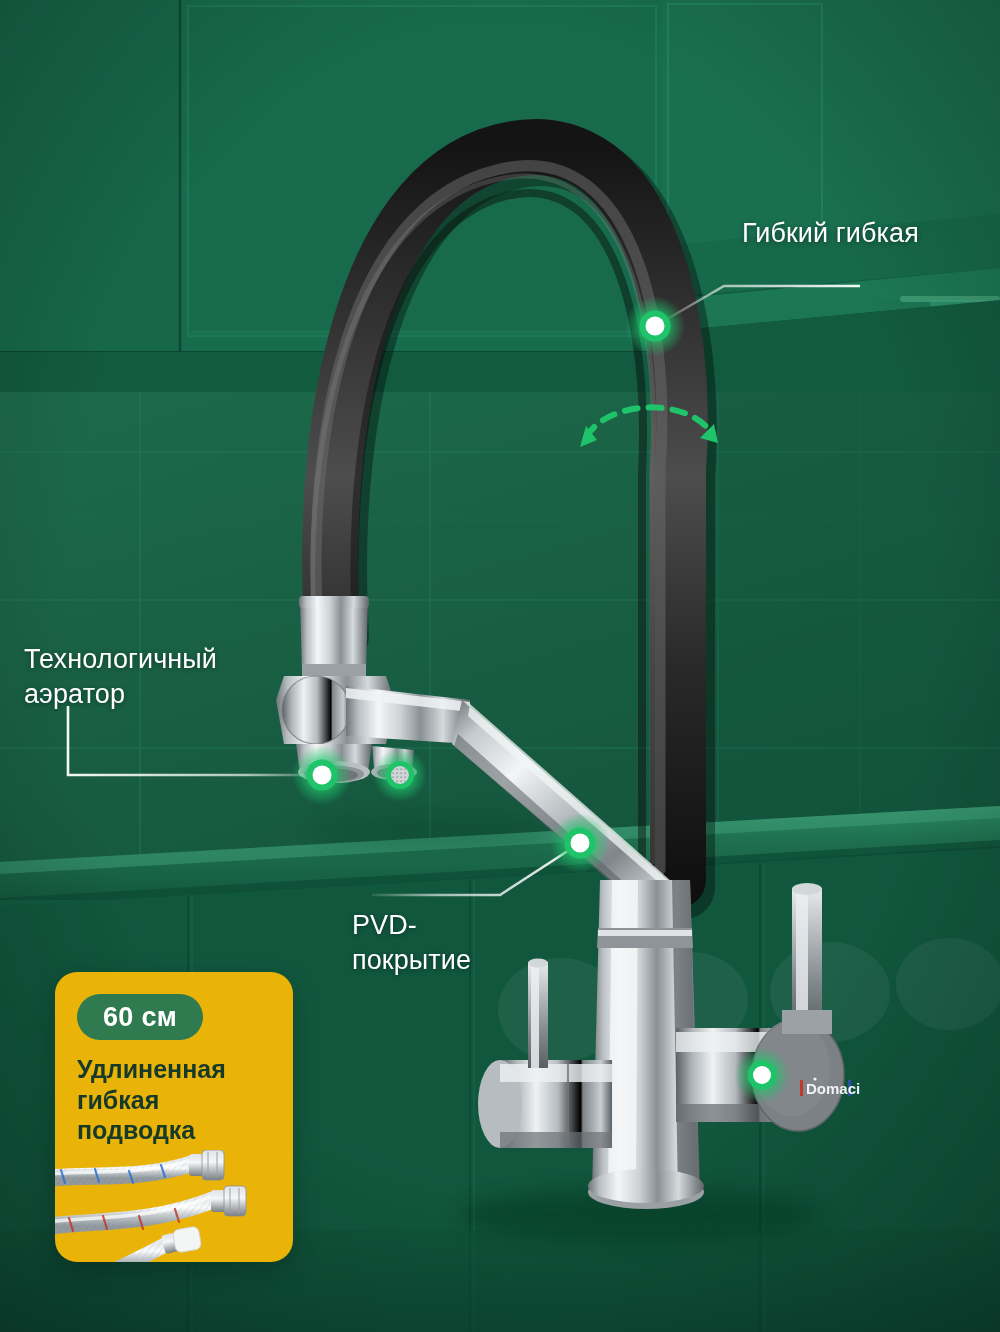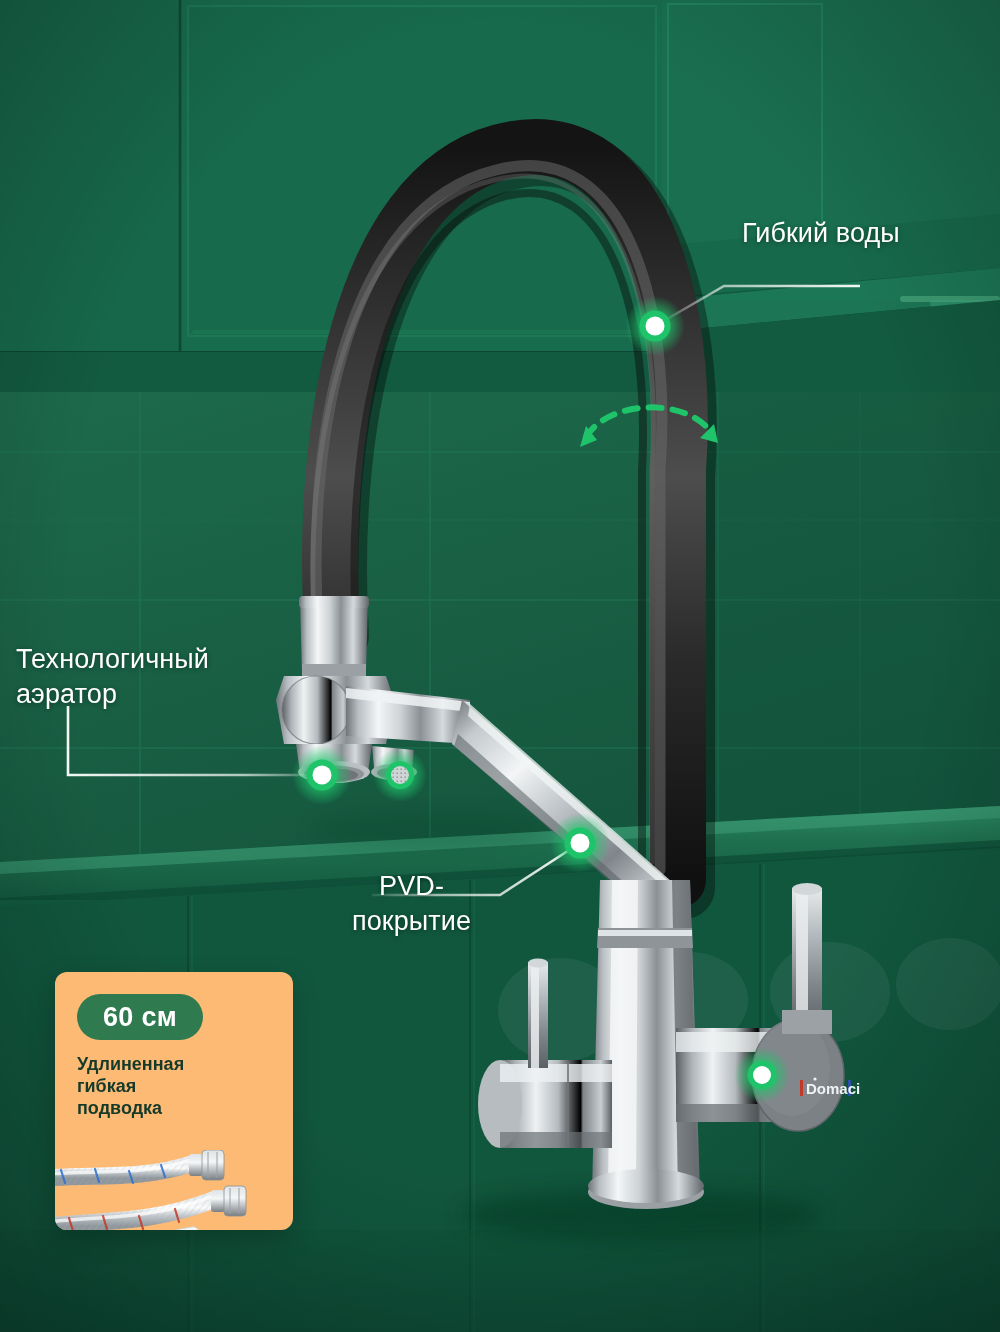--- a/index.html
+++ b/index.html
@@ -15,38 +15,38 @@
 
   
   .label{
     position:absolute;color:#ffffff;font-size:27px;line-height:1.30;
     font-weight:400;letter-spacing:.1px;white-space:pre-line;
     text-shadow:0 1px 5px rgba(0,0,0,.40);
   }
 
   #lbl-flex{left:742px;top:216px;}
   #lbl-drink{left:392px;top:524px;}
-  #lbl-aer{left:16px;top:642px;}
+  #lbl-aer{left:24px;top:642px;}
   #lbl-ceramic{left:754px;top:750px;}
-  #lbl-pvd{left:352px;top:869px;text-align:center;}
+  #lbl-pvd{left:352px;top:908px;}
 
   
   #badge{
-    position:absolute;left:55px;top:972px;width:238px;height:258px;
-    background:#fdba74;border-radius:12px;overflow:hidden;
+    position:absolute;left:55px;top:972px;width:238px;height:290px;
+    background:#eab308;border-radius:22px;overflow:hidden;
     box-shadow:0 8px 26px rgba(0,0,0,.22);
   }
   #badge-pill{
     position:absolute;left:22px;top:22px;height:46px;padding:0 26px;
     background:#2f7a4f;border-radius:24px;display:flex;align-items:center;
   }
   #badge-pill span{color:#fff;font-size:27px;font-weight:700;letter-spacing:.3px;}
   #badge-title{
     position:absolute;left:22px;top:82px;width:208px;
-    color:#163a2a;font-size:18px;font-weight:700;line-height:1.22;
+    color:#163a2a;font-size:25px;font-weight:700;line-height:1.22;
     white-space:pre-line;
   }
   #badge-hoses{position:absolute;left:0;top:178px;width:238px;height:112px;}
 
   
   .callout-svg{position:absolute;inset:0;width:1000px;height:1332px;pointer-events:none;}
 </style>
 </head>
 <body>
 
@@ -390,21 +390,21 @@
       <circle cx="580" cy="843" r="15.5" fill="#1fc46a"></circle>
       <circle cx="580" cy="843" r="9.5" fill="#ffffff"></circle>
     </g>
     <g>
       <circle cx="762" cy="1075" r="28" fill="url(#gGlow)"></circle>
       <circle cx="762" cy="1075" r="14.5" fill="#1fc46a"></circle>
       <circle cx="762" cy="1075" r="9" fill="#ffffff"></circle>
     </g>
   </svg>
 
-  <div class="label" id="lbl-flex">Гибкий воды</div>
+  <div class="label" id="lbl-flex">Гибкий гибкая</div>
   <div class="label" id="lbl-aer">Технологичный
 аэратор</div>
   <div class="label" id="lbl-pvd">PVD-
 покрытие</div>
 
   <div id="badge">
     <div id="badge-pill">
       <span>60 см</span>
     </div>
     <div id="badge-title">Удлиненная

